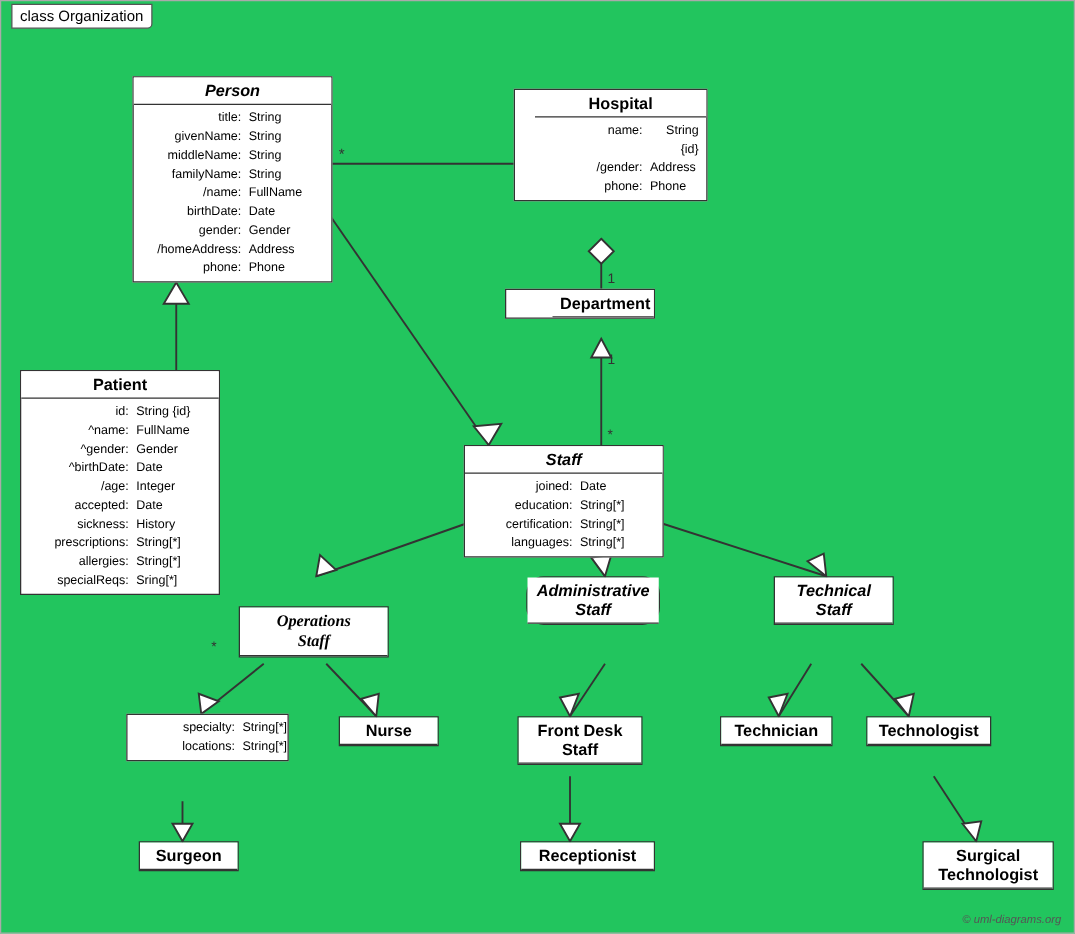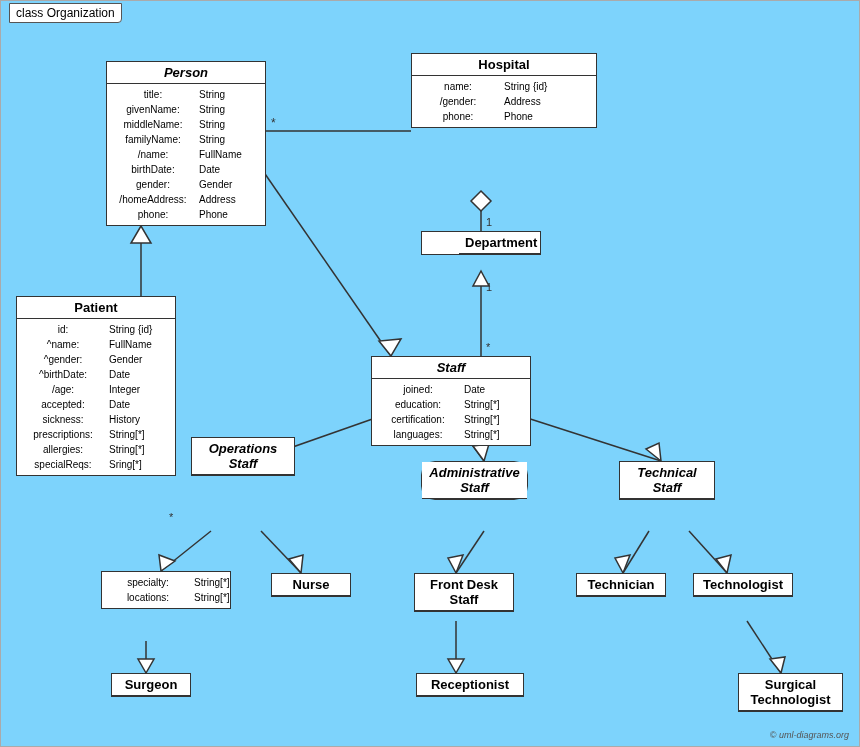--- a/index.html
+++ b/index.html
@@ -9,21 +9,21 @@
       font-size: 11px;
       width: 860px;
       height: 747px;
       overflow: hidden;
       position: relative;
     }
     .diagram-container {
       position: relative;
       width: 860px;
       height: 747px;
-      background: #7dd3fc;
+      background: #22c55e;
       border: 1px solid #aaa;
     }
     .diagram-title {
       position: absolute;
       top: 2px;
       left: 8px;
       border: 1px solid #555;
       padding: 2px 6px;
       font-size: 12px;
       background: #fff;
@@ -41,21 +41,21 @@
       font-weight: bold;
       font-style: italic;
       font-size: 13px;
       background: #fff;
     }
     .uml-class .class-title.non-italic {
       font-style: normal;
     }
     .uml-class .class-body {
       padding: 3px 6px;
-      text-align: center;
+      text-align: right;
       font-size: 10px;
       line-height: 1.5;
     }
     .uml-class .attr-row {
       display: flex;
       gap: 6px;
     }
     .uml-class .attr-name {
       min-width: 80px;
     }
@@ -183,21 +183,21 @@
           <span class="attr-name">/homeAddress:</span>
           <span class="attr-type">Address</span>
         </div>
       <div class="attr-row">
           <span class="attr-name">phone:</span>
           <span class="attr-type">Phone</span>
         </div>
     </div>
   </div>
 
-  <div class="uml-class" style="left:410px; top:52px; width:186px;">
+  <div class="uml-class" style="left:410px; top:70px; width:155px;padding-left:16px;">
     <div class="class-title non-italic">Hospital</div>
     <div class="class-body">
       <div class="attr-row">
           <span class="attr-name">name:</span>
           <span class="attr-type">String {id}</span>
         </div>
       <div class="attr-row">
           <span class="attr-name">/gender:</span>
           <span class="attr-type">Address</span>
         </div>
@@ -247,21 +247,21 @@
           <span class="attr-name">allergies:</span>
           <span class="attr-type">String[*]</span>
         </div>
       <div class="attr-row">
           <span class="attr-name">specialReqs:</span>
           <span class="attr-type">Sring[*]</span>
         </div>
     </div>
   </div>
 
-  <div class="uml-class" style="left:420px; top:230px; width:120px;padding-left:37px;">
+  <div class="uml-class" style="left:403px; top:230px; width:120px;padding-left:37px;">
     <div class="class-title non-italic">Department</div>
   </div>
 
   <div class="uml-class" style="left:370px; top:355px; width:160px;">
     <div class="class-title" style="font-style:italic;">Staff</div>
     <div class="class-body">
       <div class="attr-row">
           <span class="attr-name">joined:</span>
           <span class="attr-type">Date</span>
         </div>
@@ -273,21 +273,21 @@
           <span class="attr-name">certification:</span>
           <span class="attr-type">String[*]</span>
         </div>
       <div class="attr-row">
           <span class="attr-name">languages:</span>
           <span class="attr-type">String[*]</span>
         </div>
     </div>
   </div>
 
-  <div class="uml-class" style="left:190px; top:436px; width:104px;">
+  <div class="uml-class" style="left:190px; top:484px; width:120px;font-family:Liberation Serif, serif;">
     <div class="class-title" style="font-style:italic; font-weight:bold;">Operations<br>Staff</div>
   </div>
 
   <div class="uml-class" style="left:420px; top:460px; width:107px;border-radius:14px;">
     <div class="class-title" style="font-style:italic; font-weight:bold;">Administrative<br>Staff</div>
   </div>
 
   <div class="uml-class" style="left:618px; top:460px; width:96px;">
     <div class="class-title" style="font-style:italic; font-weight:bold;">Technical<br>Staff</div>
   </div>

